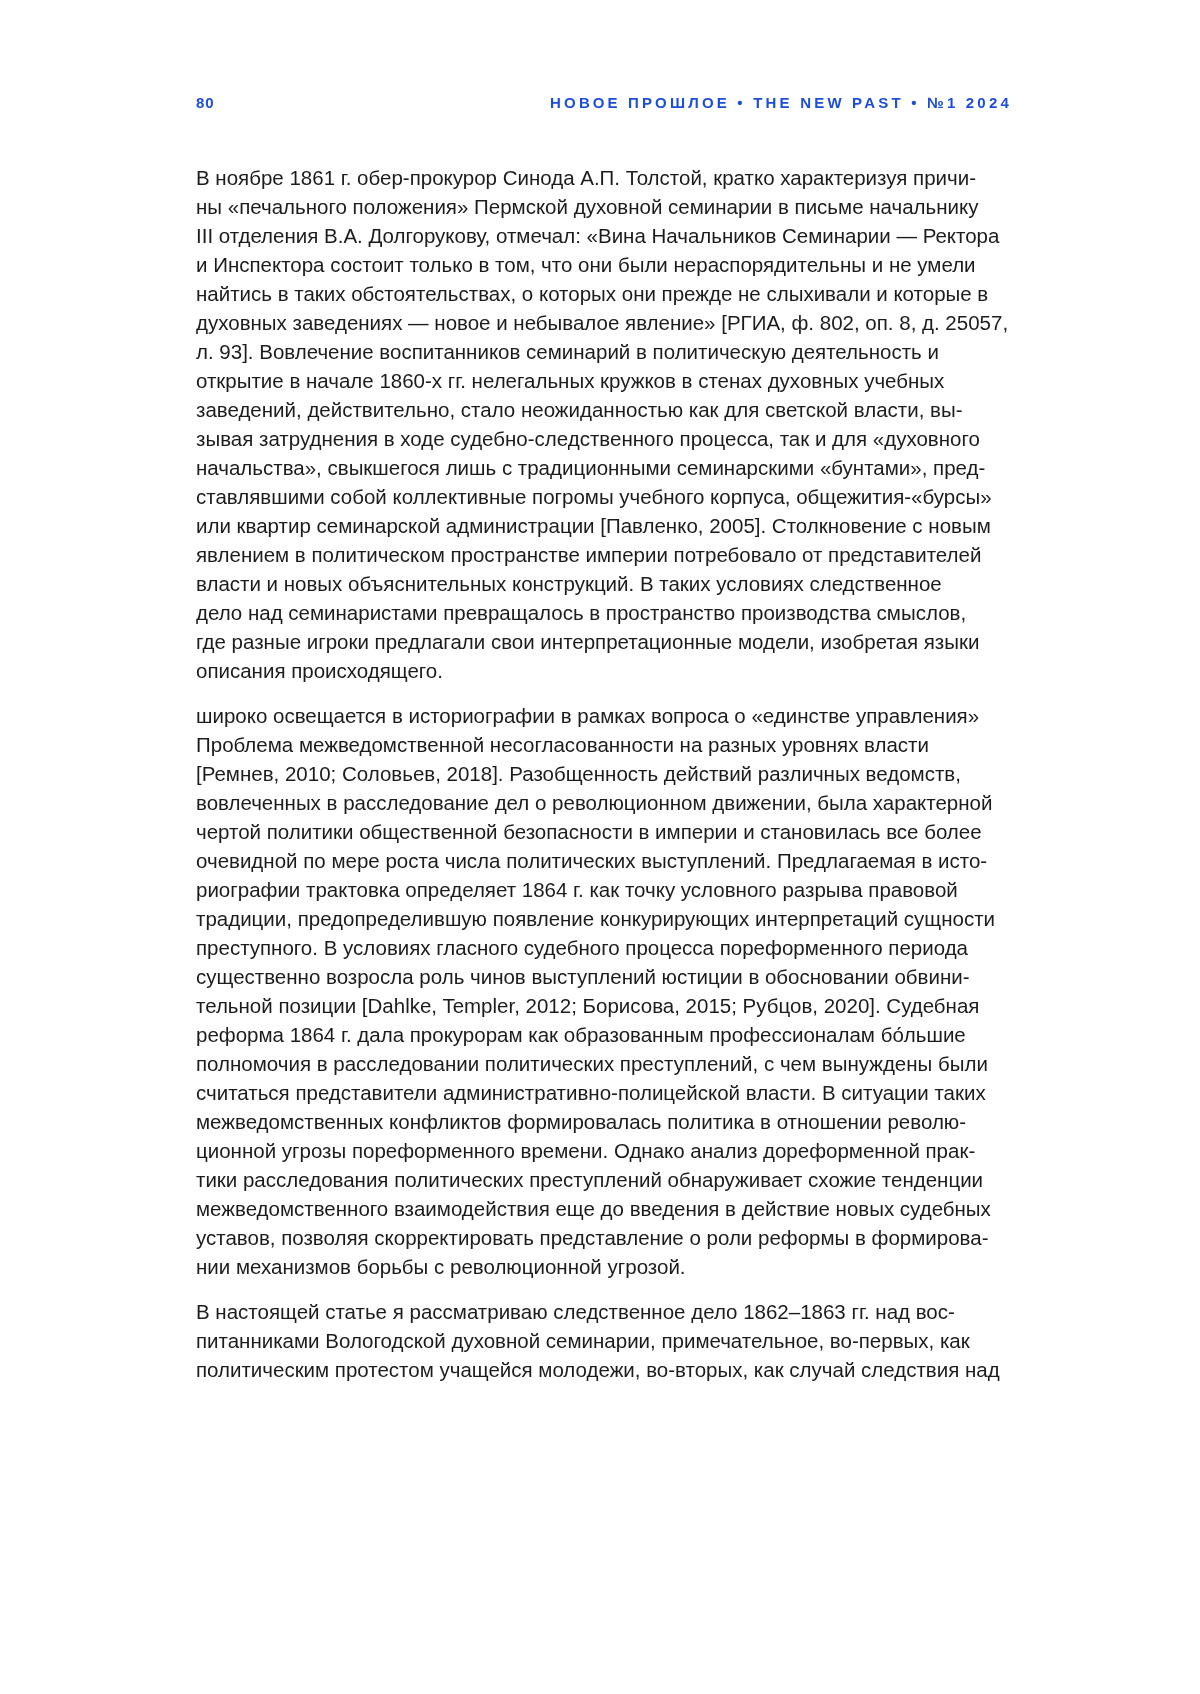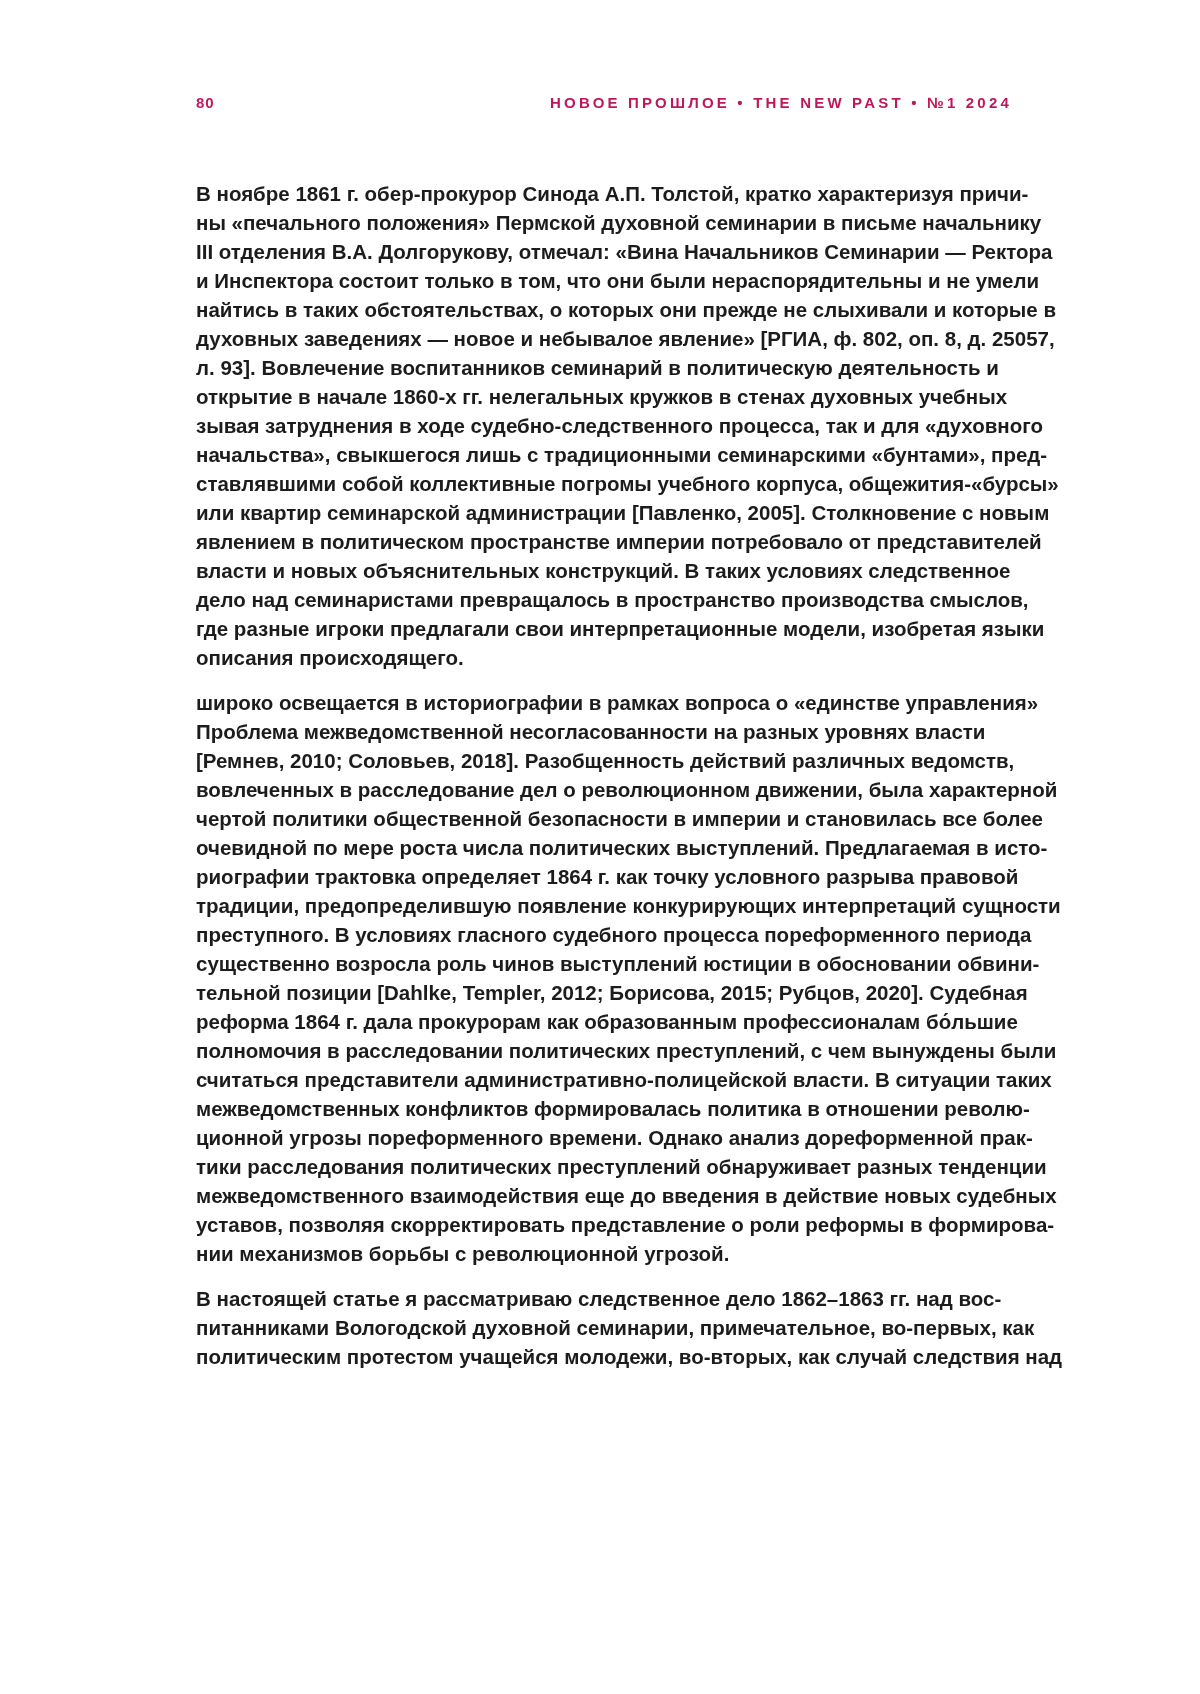--- a/index.html
+++ b/index.html
@@ -17,35 +17,35 @@
     box-sizing: border-box;
     padding: 94px 188px 60px 196px;
     overflow: hidden;
   }
   .running-header {
     display: flex;
     justify-content: space-between;
     align-items: flex-start;
     font-size: 15px;
     font-weight: 700;
-    color: #be185d;
+    color: #1d4ed8;
   }
   .page-number {
     letter-spacing: 1px;
   }
   .running-title {
     letter-spacing: 3.2px;
     text-align: right;
     white-space: nowrap;
   }
   .body-text {
-    margin-top: 68px;
+    margin-top: 52px;
     font-size: 20.5px;
     line-height: 29px;
-    font-weight: 700;
+    font-weight: 400;
     color: #1c1c1c;
   }
   .paragraph {
     margin: 0 0 16px 0;
   }
   .paragraph:last-child {
     margin-bottom: 0;
   }
   .line {
     white-space: nowrap;
@@ -64,20 +64,21 @@
   <div class="body-text" id="paragraphs">
       <div class="paragraph">
         <div class="line">В ноябре 1861 г. обер-прокурор Синода А.П. Толстой, кратко характеризуя причи-</div>
         <div class="line">ны «печального положения» Пермской духовной семинарии в письме начальнику</div>
         <div class="line">III отделения В.А. Долгорукову, отмечал: «Вина Начальников Семинарии — Ректора</div>
         <div class="line">и Инспектора состоит только в том, что они были нераспорядительны и не умели</div>
         <div class="line">найтись в таких обстоятельствах, о которых они прежде не слыхивали и которые в</div>
         <div class="line">духовных заведениях — новое и небывалое явление» [РГИА, ф. 802, оп. 8, д. 25057,</div>
         <div class="line">л. 93]. Вовлечение воспитанников семинарий в политическую деятельность и</div>
         <div class="line">открытие в начале 1860-х гг. нелегальных кружков в стенах духовных учебных</div>
+        <div class="line">заведений, действительно, стало неожиданностью как для светской власти, вы-</div>
         <div class="line">зывая затруднения в ходе судебно-следственного процесса, так и для «духовного</div>
         <div class="line">начальства», свыкшегося лишь с традиционными семинарскими «бунтами», пред-</div>
         <div class="line">ставлявшими собой коллективные погромы учебного корпуса, общежития-«бурсы»</div>
         <div class="line">или квартир семинарской администрации [Павленко, 2005]. Столкновение с новым</div>
         <div class="line">явлением в политическом пространстве империи потребовало от представителей</div>
         <div class="line">власти и новых объяснительных конструкций. В таких условиях следственное</div>
         <div class="line">дело над семинаристами превращалось в пространство производства смыслов,</div>
         <div class="line">где разные игроки предлагали свои интерпретационные модели, изобретая языки</div>
         <div class="line">описания происходящего.</div>
       </div>
@@ -91,21 +92,21 @@
         <div class="line">риографии трактовка определяет 1864 г. как точку условного разрыва правовой</div>
         <div class="line">традиции, предопределившую появление конкурирующих интерпретаций сущности</div>
         <div class="line">преступного. В условиях гласного судебного процесса пореформенного периода</div>
         <div class="line">существенно возросла роль чинов выступлений юстиции в обосновании обвини-</div>
         <div class="line">тельной позиции [Dahlke, Templer, 2012; Борисова, 2015; Рубцов, 2020]. Судебная</div>
         <div class="line">реформа 1864 г. дала прокурорам как образованным профессионалам бо́льшие</div>
         <div class="line">полномочия в расследовании политических преступлений, с чем вынуждены были</div>
         <div class="line">считаться представители административно-полицейской власти. В ситуации таких</div>
         <div class="line">межведомственных конфликтов формировалась политика в отношении револю-</div>
         <div class="line">ционной угрозы пореформенного времени. Однако анализ дореформенной прак-</div>
-        <div class="line">тики расследования политических преступлений обнаруживает разных тенденции</div>
+        <div class="line">тики расследования политических преступлений обнаруживает схожие тенденции</div>
         <div class="line">межведомственного взаимодействия еще до введения в действие новых судебных</div>
         <div class="line">уставов, позволяя скорректировать представление о роли реформы в формирова-</div>
         <div class="line">нии механизмов борьбы с революционной угрозой.</div>
       </div>
       <div class="paragraph">
         <div class="line">В настоящей статье я рассматриваю следственное дело 1862–1863 гг. над вос-</div>
         <div class="line">питанниками Вологодской духовной семинарии, примечательное, во-первых, как</div>
         <div class="line">политическим протестом учащейся молодежи, во-вторых, как случай следствия над</div>
       </div>
     </div>

